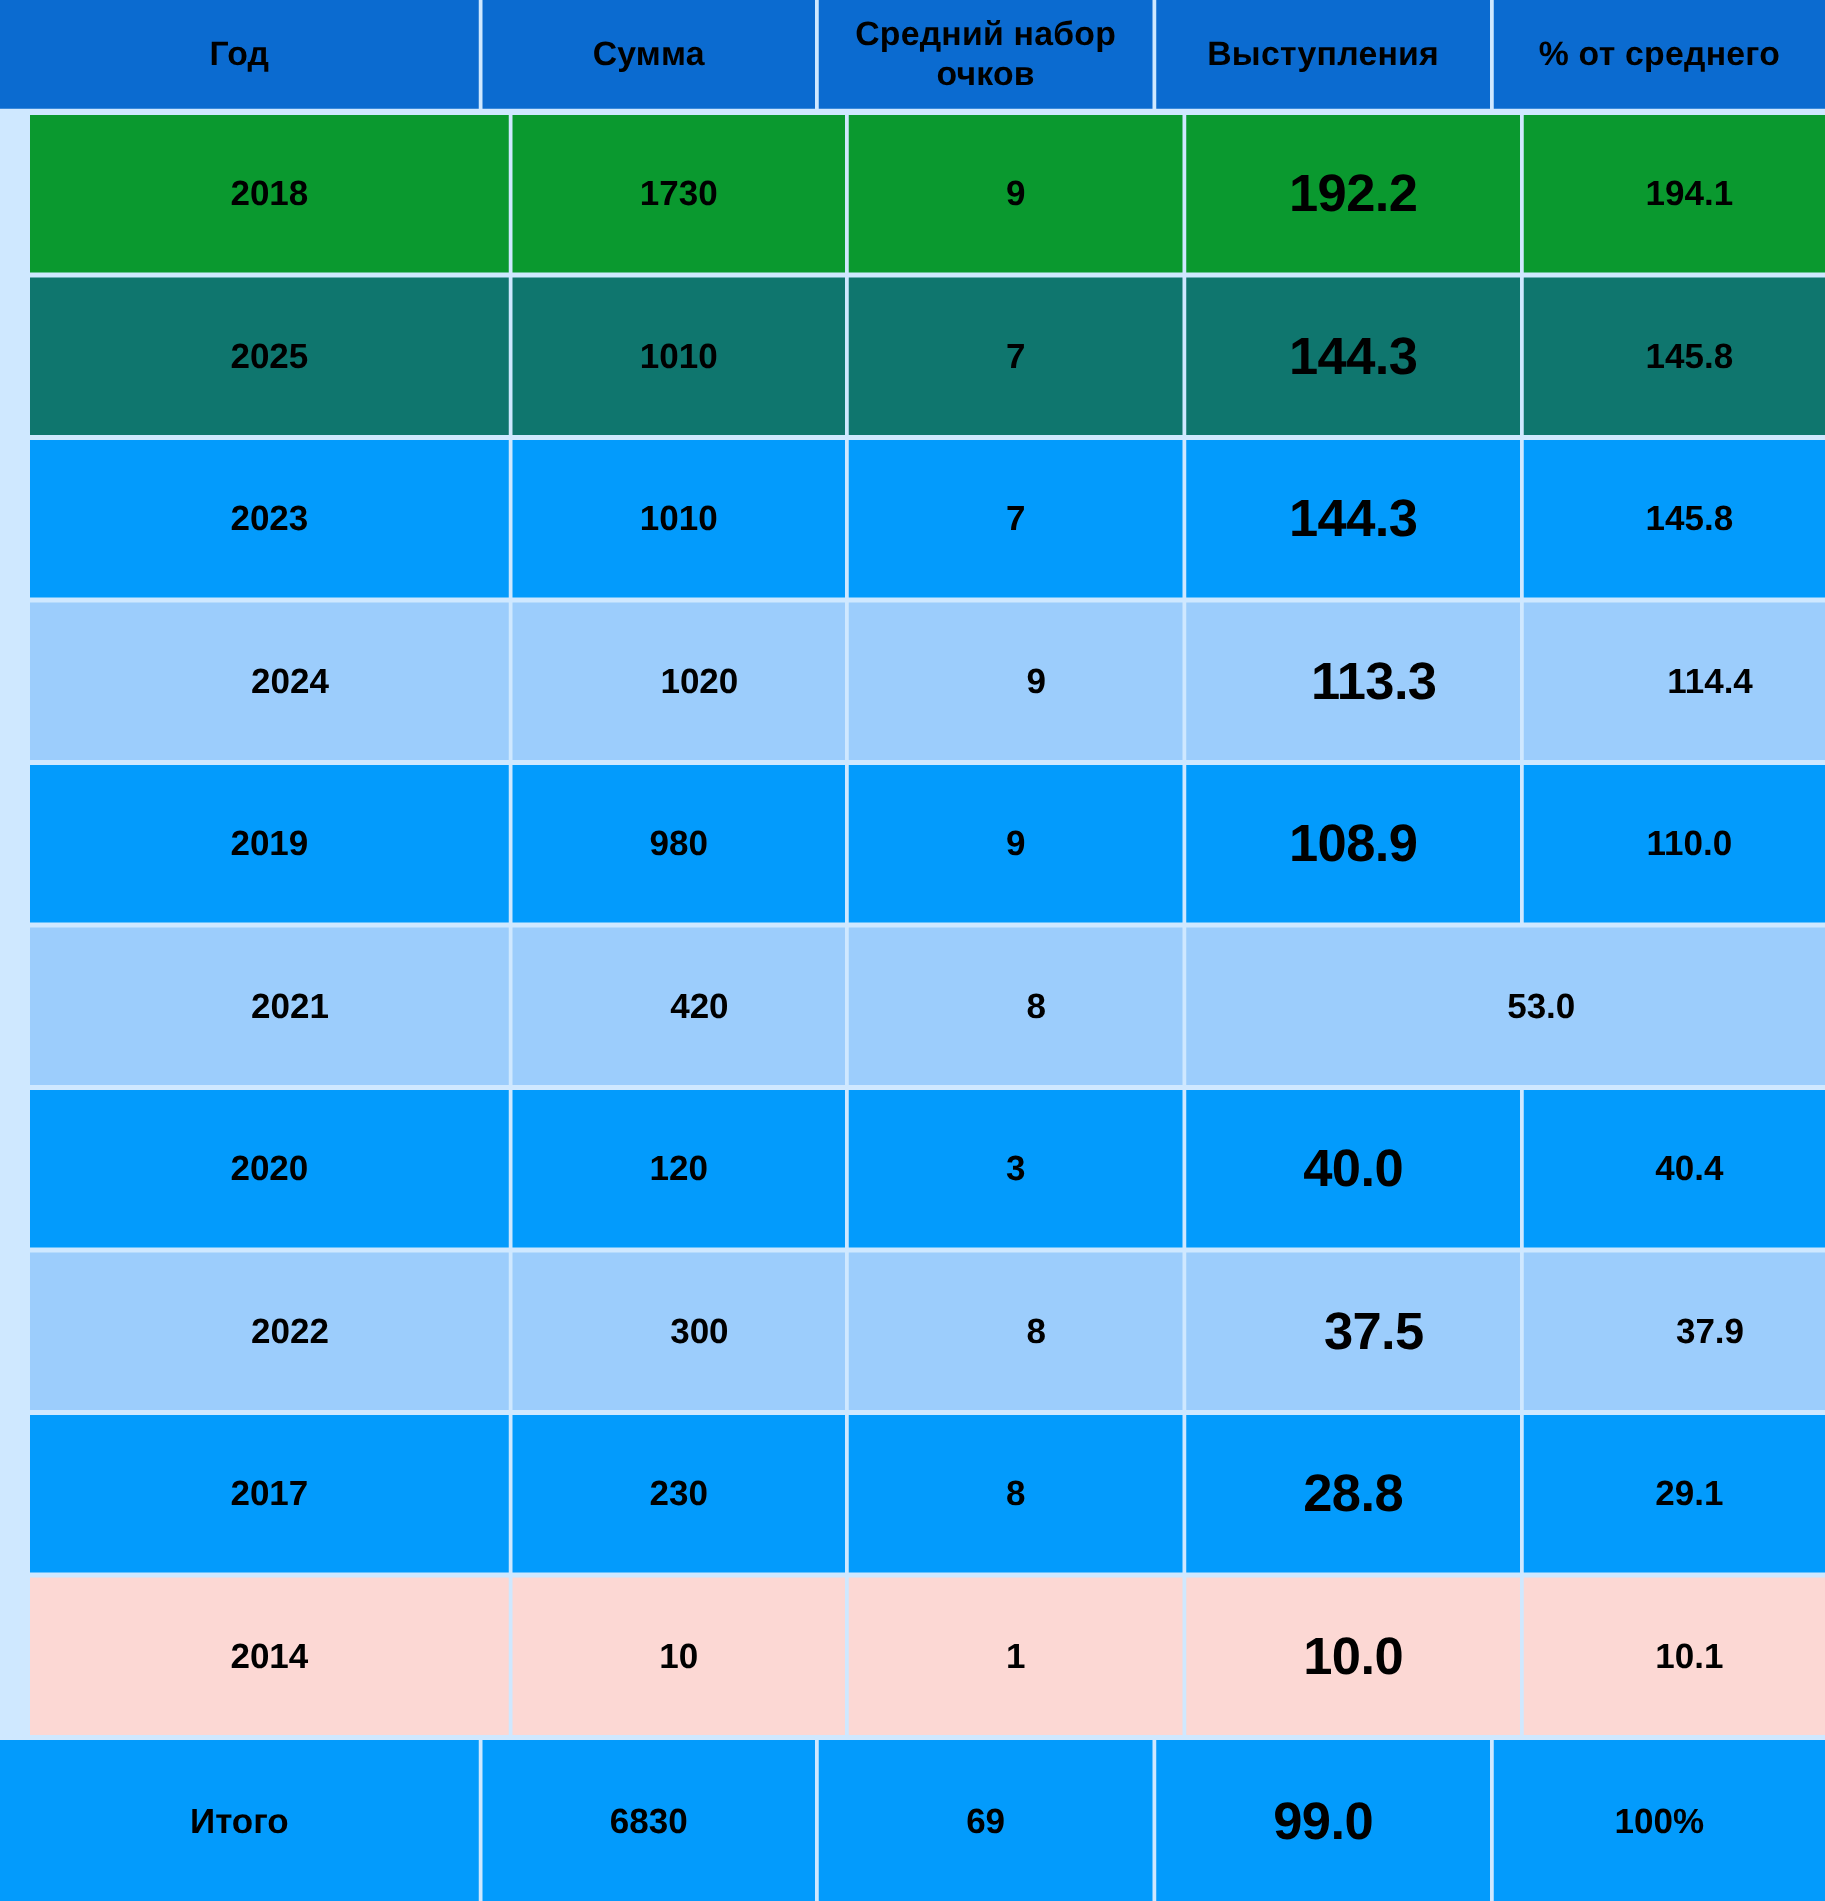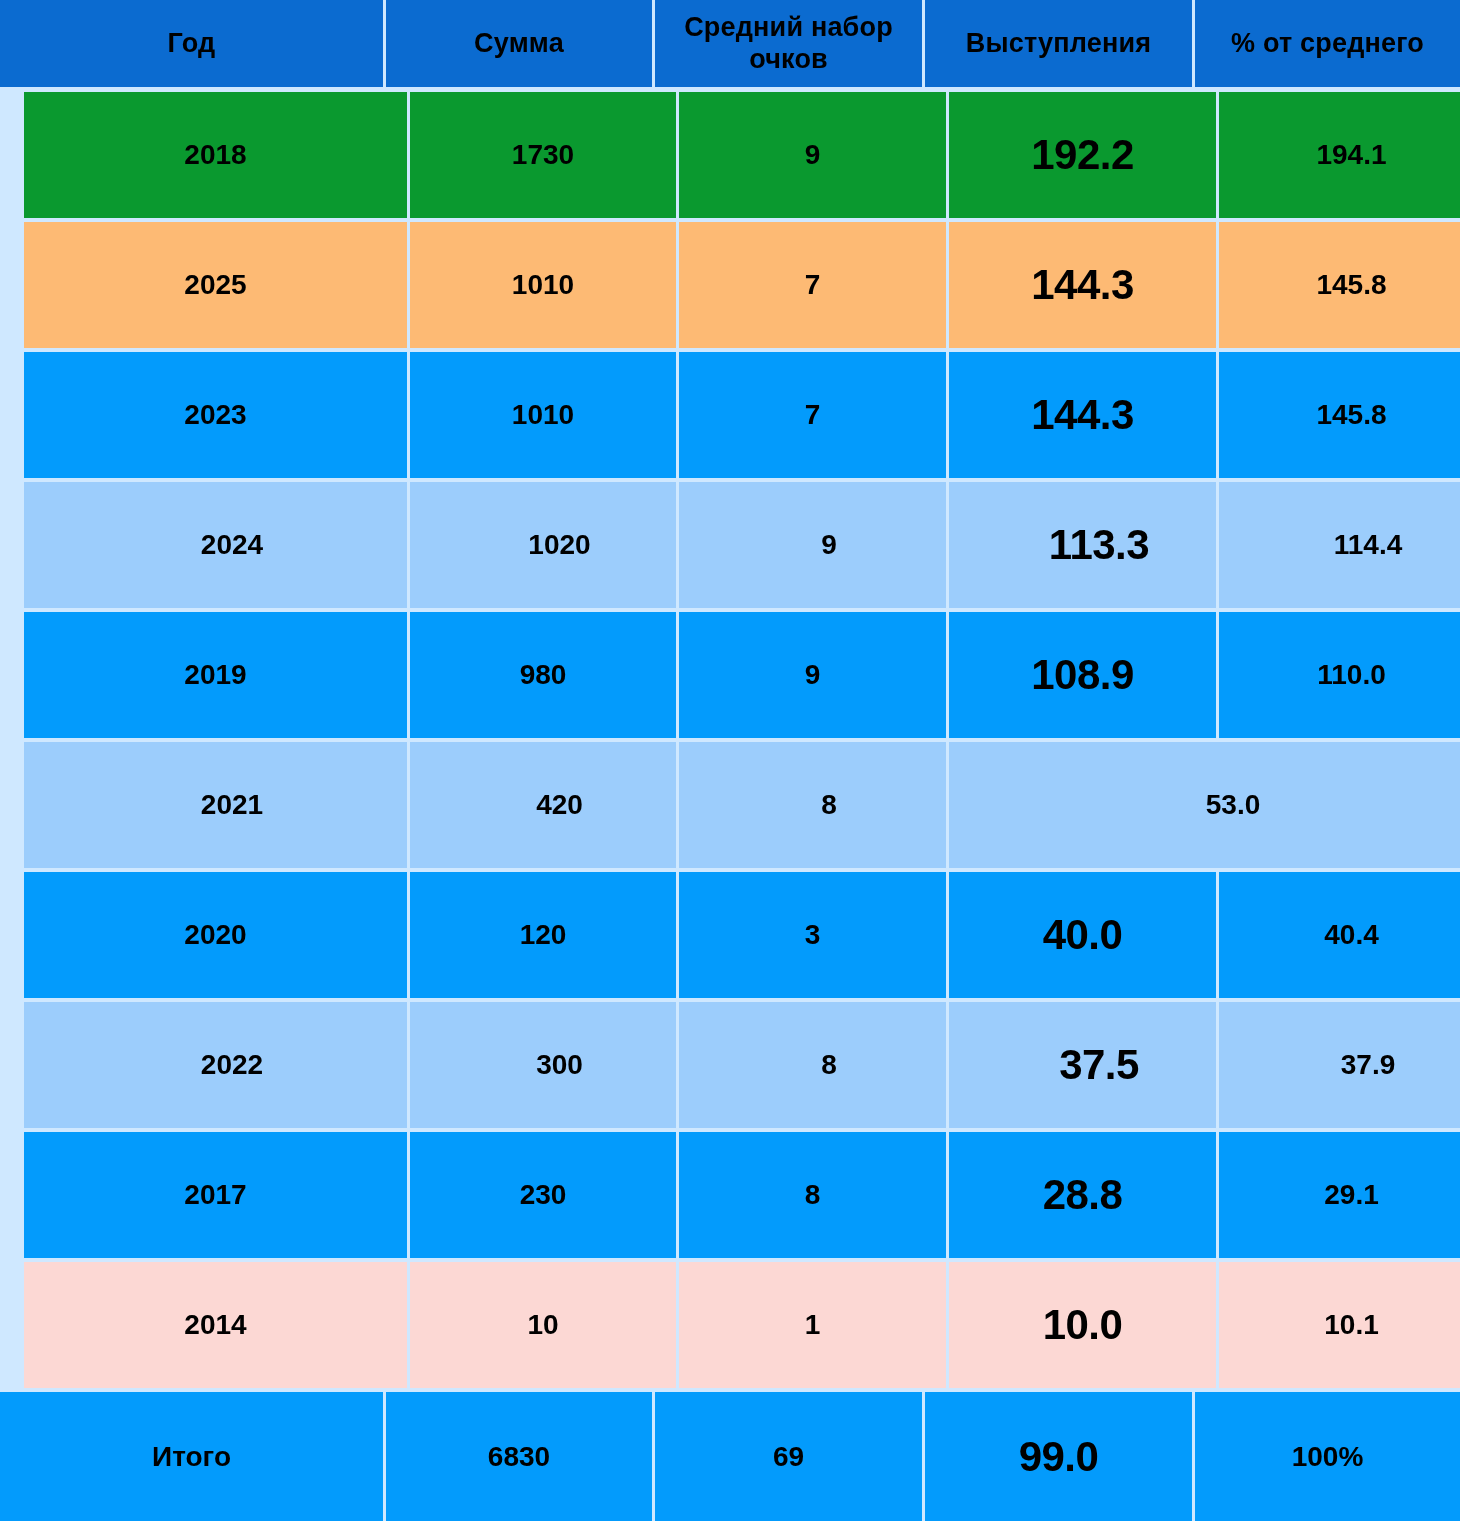--- a/index.html
+++ b/index.html
@@ -80,21 +80,21 @@
   }
 
   .data-row .cell.c-avg,
   .total-row .cell.c-avg {
     font-size: 42px;
     letter-spacing: -0.5px;
   }
 
   
   .bg-green  .cell { background: #0a992f; }
-  .bg-lime   .cell { background: #fdba74; text-align: right; }
+  .bg-lime   .cell { background: #0f766e; text-align: right; }
   .bg-blue   .cell { background: #039bfc; }
   .bg-lblue  .cell { background: #9ccdfc; padding-left: 33px; }
   .bg-pink   .cell { background: #fcd8d4; }
 </style>
 </head>
 <body>
 
 <div id="table-root">
 
   <div class="row header-row bg-header">

